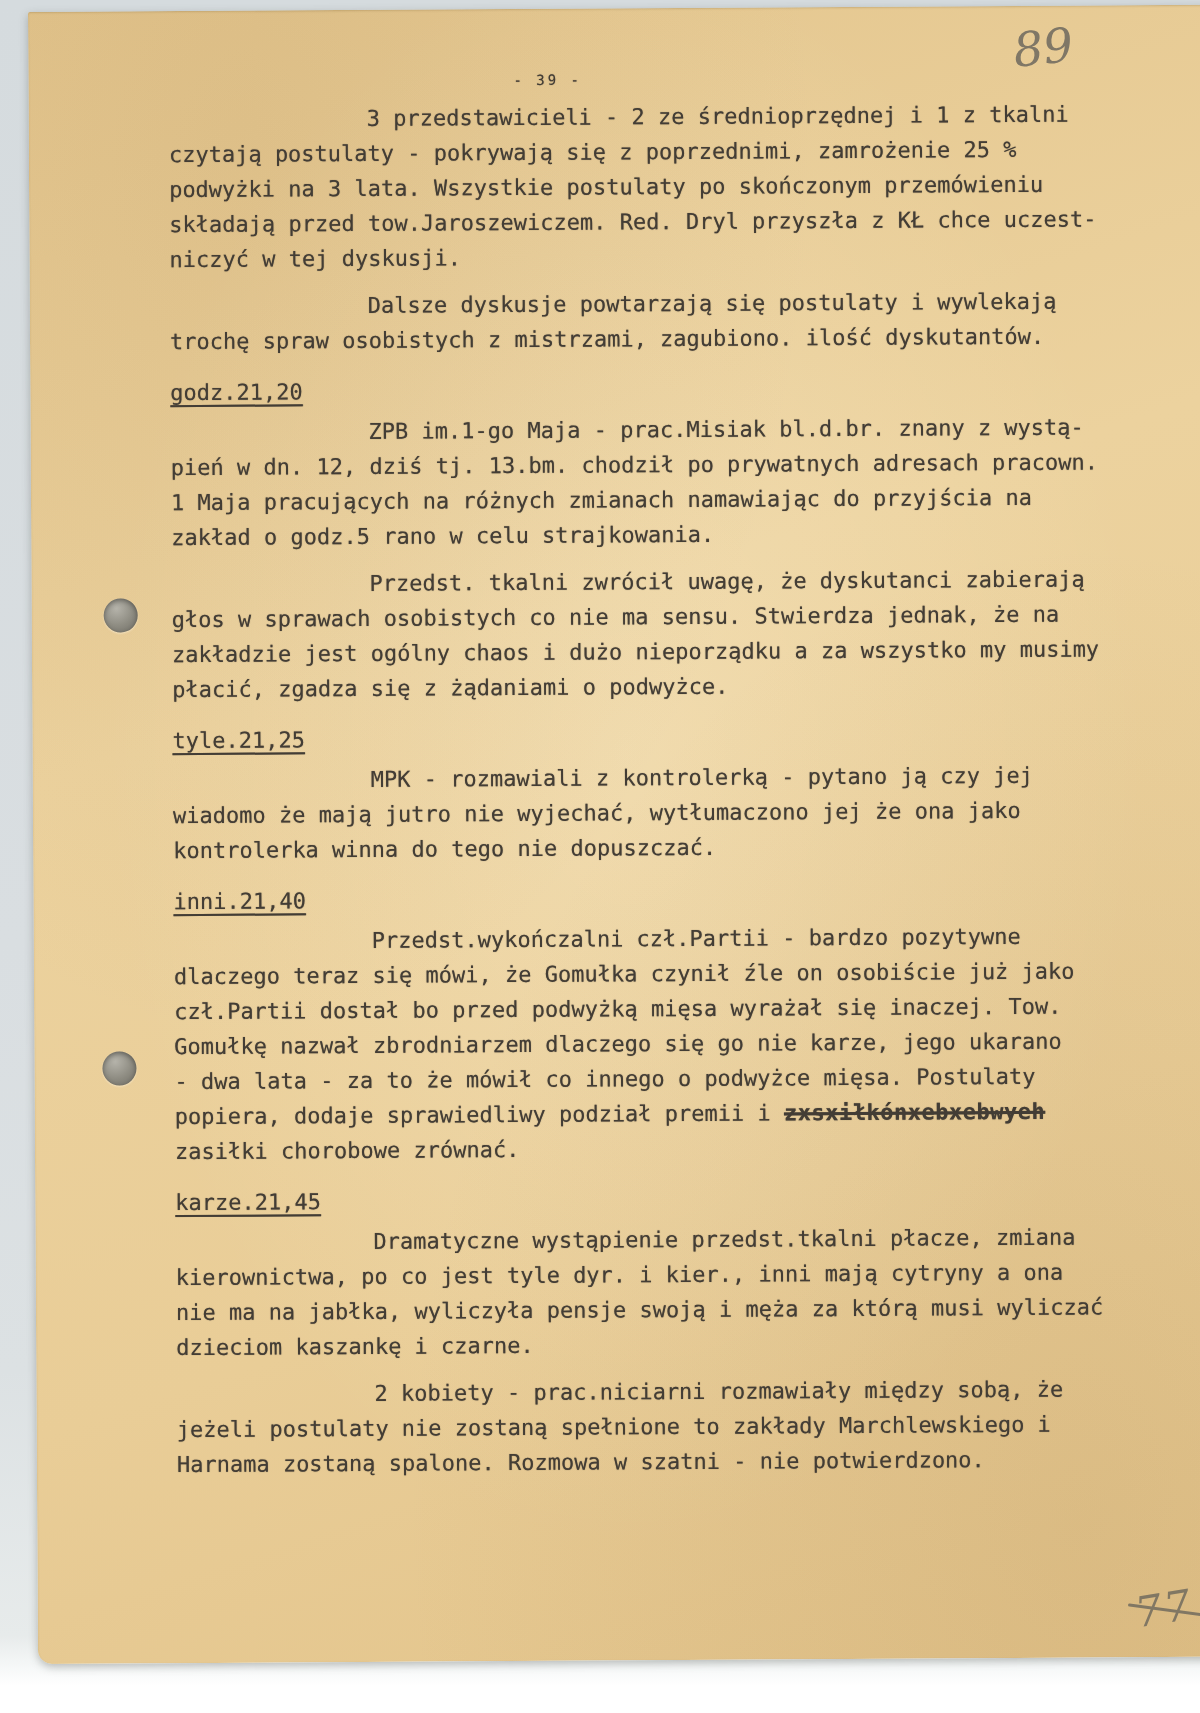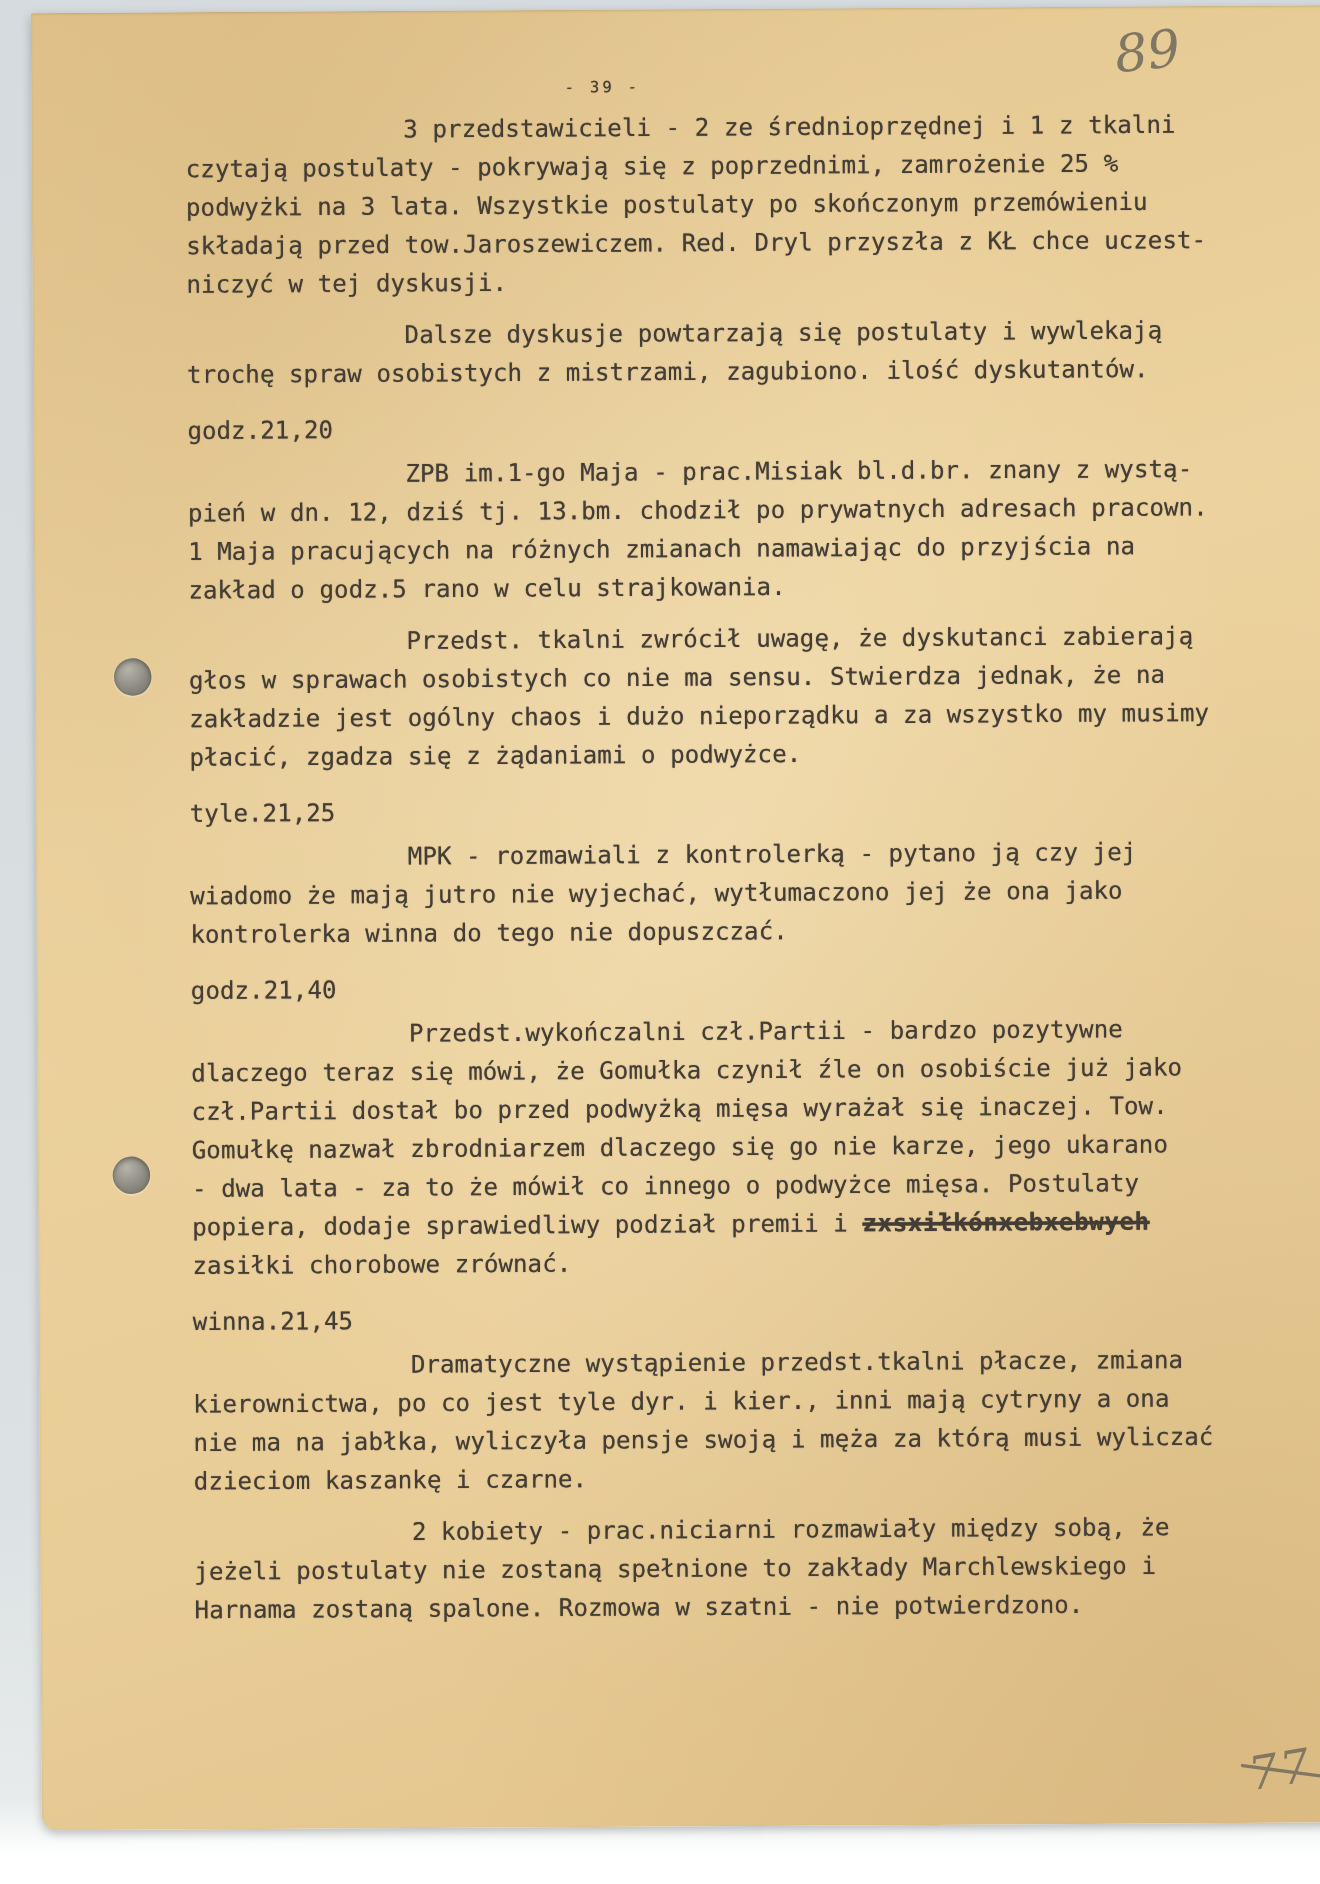--- a/index.html
+++ b/index.html
@@ -22,21 +22,21 @@
   .content{position:relative;padding:63px 40px 0 140px;color:#433d35;}
   .page-header{width:fit-content;margin-left:345px;font-size:14px;letter-spacing:3px;
     text-shadow:0 0 1px rgba(67,61,53,.7);white-space:pre;}
   .body-text{margin-top:12px;font-size:22px;line-height:35px;
     text-shadow:0 0 1px rgba(67,61,53,.65);}
   .line{white-space:pre;}
   .line.indent{padding-left:198px;}
   .para + .para{margin-top:12px;}
   .heading{margin:16px 0 5px 0;}
   .heading span{
-    text-decoration-thickness:2px;text-underline-offset:5px;
+    text-decoration:underline;text-decoration-thickness:2px;text-underline-offset:5px;
   }
   .struck{
     font-weight:bold;letter-spacing:.5px;
     text-decoration:line-through;text-decoration-thickness:2.5px;
   }
   .hole{
     position:absolute;width:34px;height:34px;border-radius:50%;
     background:radial-gradient(circle at 38% 30%, #b5b3aa 0%, #8d8b81 55%, #6f6d64 100%);
     box-shadow:inset 0 2px 5px rgba(0,0,0,.35), 0 1px 2px rgba(255,250,235,.5);
   }
@@ -95,31 +95,31 @@
           <div class="line">głos w sprawach osobistych co nie ma sensu. Stwierdza jednak, że na</div>
           <div class="line">zakładzie jest ogólny chaos i dużo nieporządku a za wszystko my musimy</div>
           <div class="line">płacić, zgadza się z żądaniami o podwyżce.</div>
         </div>
         <div class="heading"><span>tyle.21,25</span></div>
         <div class="para">
           <div class="line indent">MPK - rozmawiali z kontrolerką - pytano ją czy jej</div>
           <div class="line">wiadomo że mają jutro nie wyjechać, wytłumaczono jej że ona jako</div>
           <div class="line">kontrolerka winna do tego nie dopuszczać.</div>
         </div>
-        <div class="heading"><span>godz.21,40</span></div>
+        <div class="heading"><span>inni.21,40</span></div>
         <div class="para">
           <div class="line indent">Przedst.wykończalni czł.Partii - bardzo pozytywne</div>
           <div class="line">dlaczego teraz się mówi, że Gomułka czynił źle on osobiście już jako</div>
           <div class="line">czł.Partii dostał bo przed podwyżką mięsa wyrażał się inaczej. Tow.</div>
           <div class="line">Gomułkę nazwał zbrodniarzem dlaczego się go nie karze, jego ukarano</div>
           <div class="line">- dwa lata - za to że mówił co innego o podwyżce mięsa. Postulaty</div>
           <div class="line"><span>popiera, dodaje sprawiedliwy podział premii i </span><span class="struck">zxsxiłkónxebxebwyeh</span></div>
           <div class="line">zasiłki chorobowe zrównać.</div>
         </div>
-        <div class="heading"><span>winna.21,45</span></div>
+        <div class="heading"><span>karze.21,45</span></div>
         <div class="para">
           <div class="line indent">Dramatyczne wystąpienie przedst.tkalni płacze, zmiana</div>
           <div class="line">kierownictwa, po co jest tyle dyr. i kier., inni mają cytryny a ona</div>
           <div class="line">nie ma na jabłka, wyliczyła pensje swoją i męża za którą musi wyliczać</div>
           <div class="line">dzieciom kaszankę i czarne.</div>
         </div>
         <div class="para">
           <div class="line indent">2 kobiety - prac.niciarni rozmawiały między sobą, że</div>
           <div class="line">jeżeli postulaty nie zostaną spełnione to zakłady Marchlewskiego i</div>
           <div class="line">Harnama zostaną spalone. Rozmowa w szatni - nie potwierdzono.</div>

